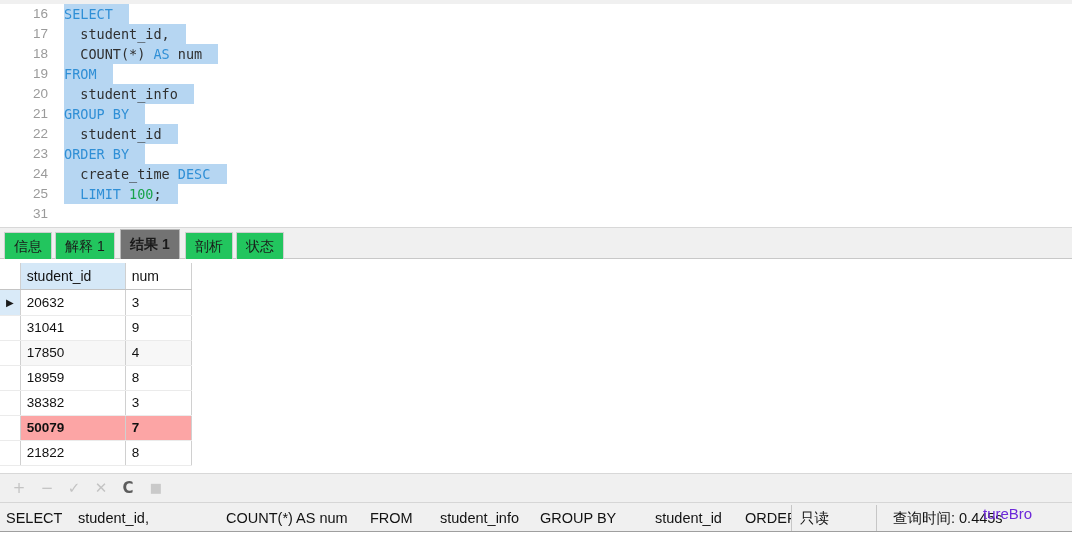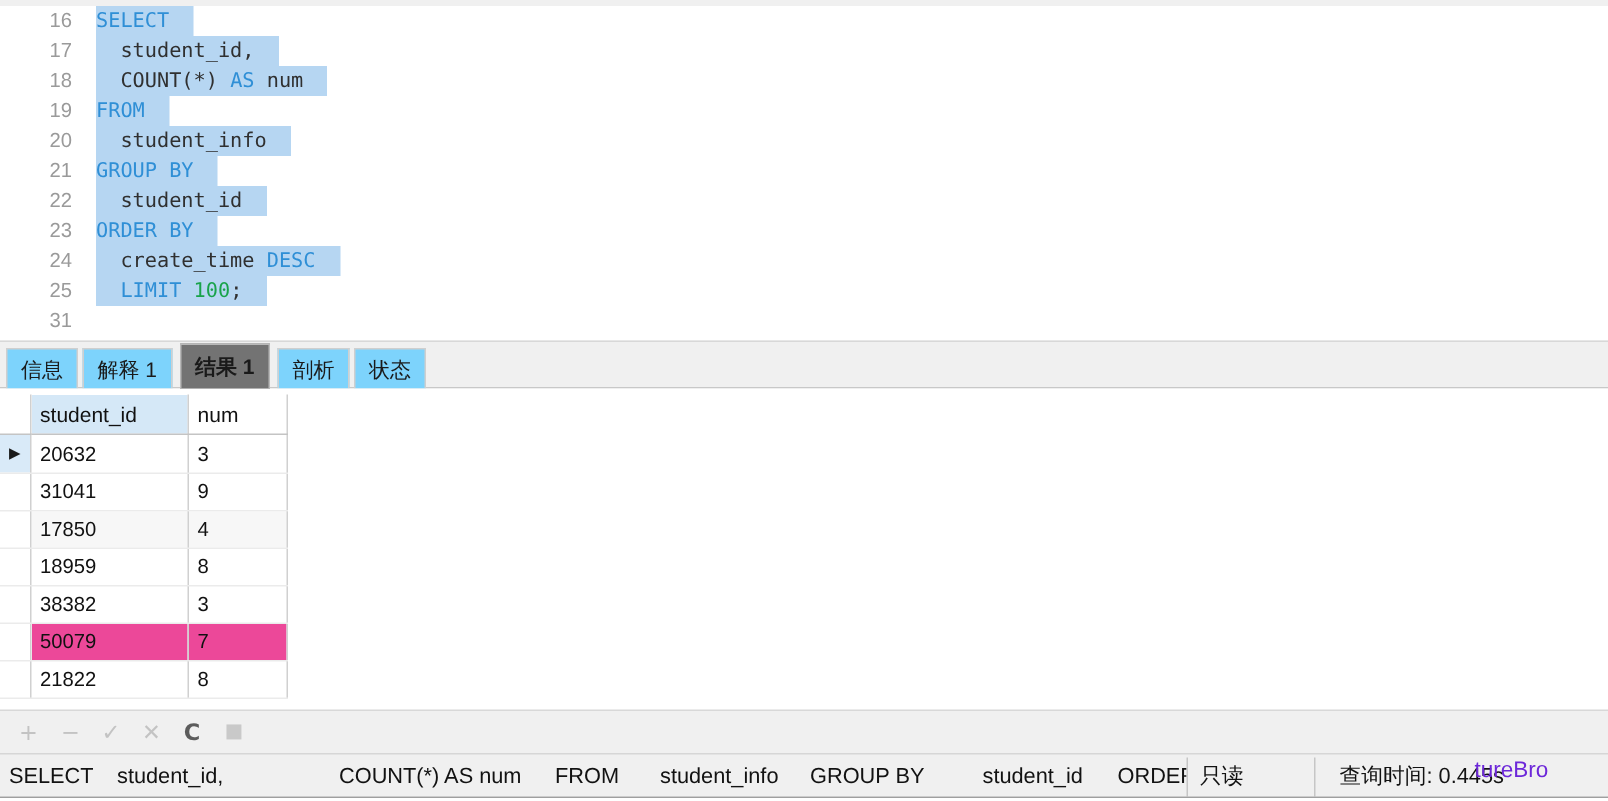--- a/index.html
+++ b/index.html
@@ -104,21 +104,21 @@
     background: #c8c8c8;
   }
   .tab {
     position: absolute;
     top: 4px;
     height: 27px;
     line-height: 27px;
     padding: 0 9px;
     font-size: 14px;
     color: #1a1a1a;
-    background: #7dd3fc;
+    background: #22c55e;
     border: 1px solid #cfcfcf;
     border-bottom: none;
     box-sizing: border-box;
     white-space: nowrap;
     cursor: default;
   }
   .tab.active {
     top: 1px;
     height: 30px;
     line-height: 29px;
@@ -172,21 +172,21 @@
     border-right: 1px solid #c9c9c9;
     padding: 0;
     text-align: center;
     color: #1a1a1a;
     font-size: 11px;
   }
   .cell-ind.current { background: #d9eaf8; }
   .cell-num { text-align: left; }
   tr.r-white td:not(.cell-ind) { background: #ffffff; }
   tr.r-gray  td:not(.cell-ind) { background: #f7f7f7; }
-  tr.r-blue  td:not(.cell-ind) { background: #ec4899; }
+  tr.r-blue  td:not(.cell-ind) { background: #fca5a5; font-weight: bold; }
   .arrow-glyph { font-size: 10px; line-height: 25px; }
   .grid-bottom-rule {
     position: absolute;
     left: 0; bottom: 0;
     width: 1072px;
     height: 1px;
     background: #d8d8d8;
   }
 
   

